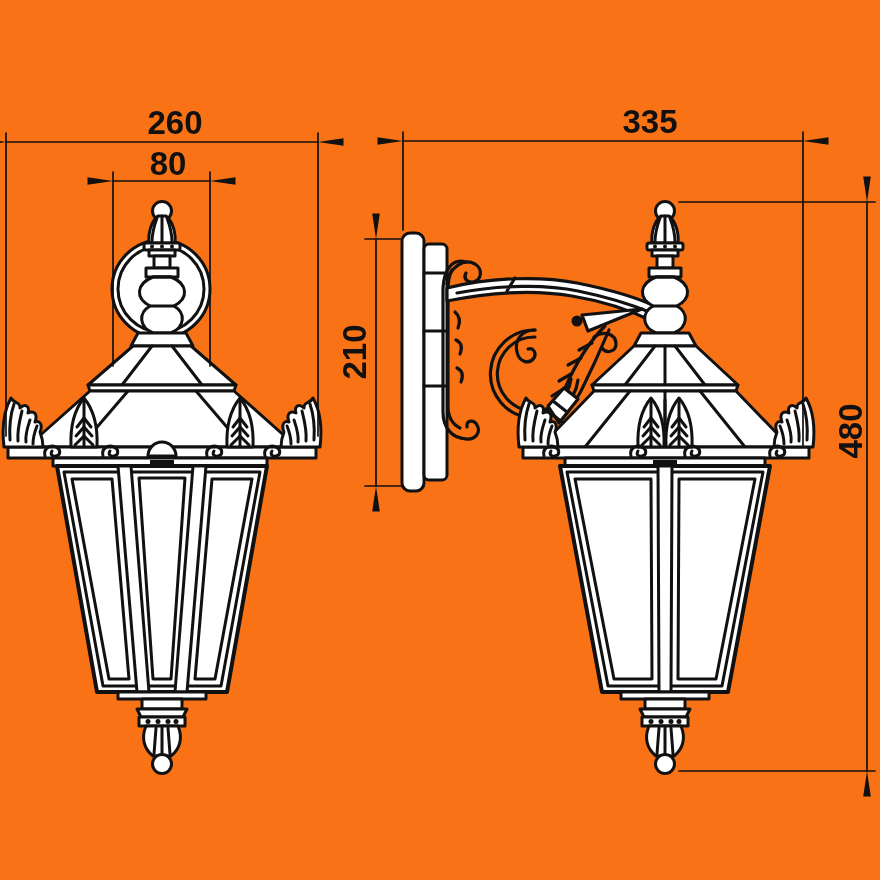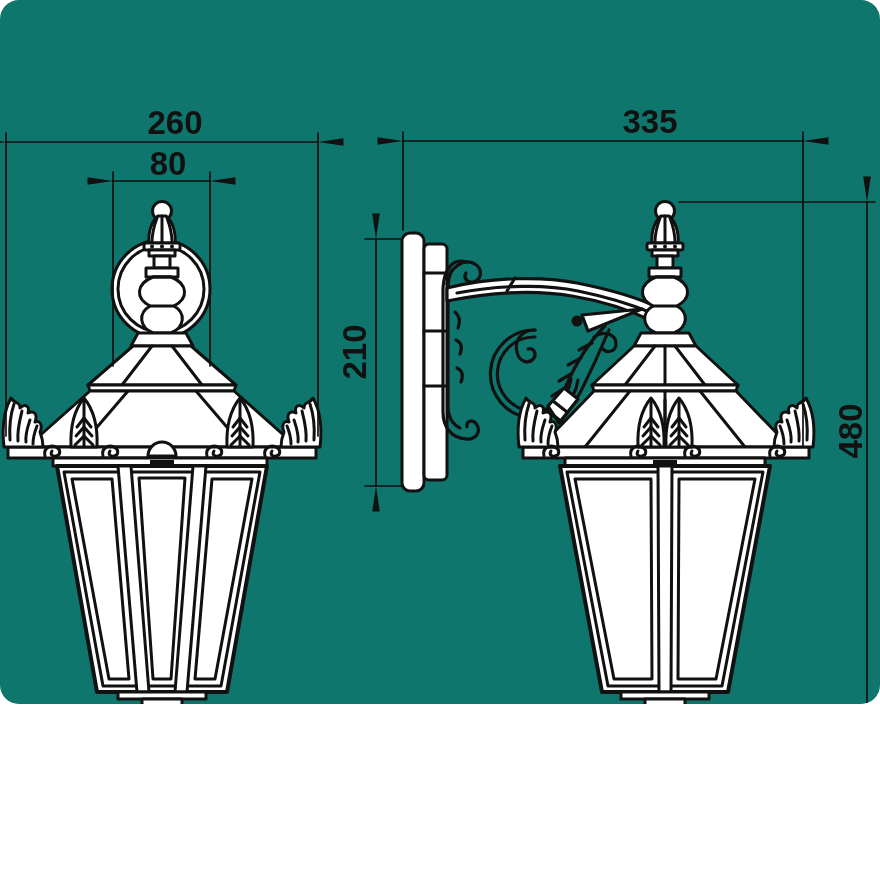--- a/index.html
+++ b/index.html
@@ -1,17 +1,17 @@
 <!DOCTYPE html>
 <html><head>
 <meta charset="utf-8">
 <style>
   html,body{margin:0;padding:0;background:#ffffff;}
-  .stage{width:880px;height:704px;position:relative;background:#0f766e;overflow:hidden;
-         font-family:"Liberation Sans", sans-serif;border-radius:19px;}
+  .stage{width:880px;height:880px;position:relative;background:#f97316;overflow:hidden;
+         font-family:"Liberation Sans", sans-serif;}
   svg{display:block;}
   .dim-text{font-family:"Liberation Sans", sans-serif;font-weight:bold;font-size:33px;fill:#111;stroke:none;}
 </style>
 </head>
 <body>
 
 <div class="stage">
 <svg width="880" height="880" viewBox="0 0 880 880">
   <defs>
     <marker id="arrow" markerUnits="userSpaceOnUse" markerWidth="28" markerHeight="12" refX="1.5" refY="6" orient="auto-start-reverse">

